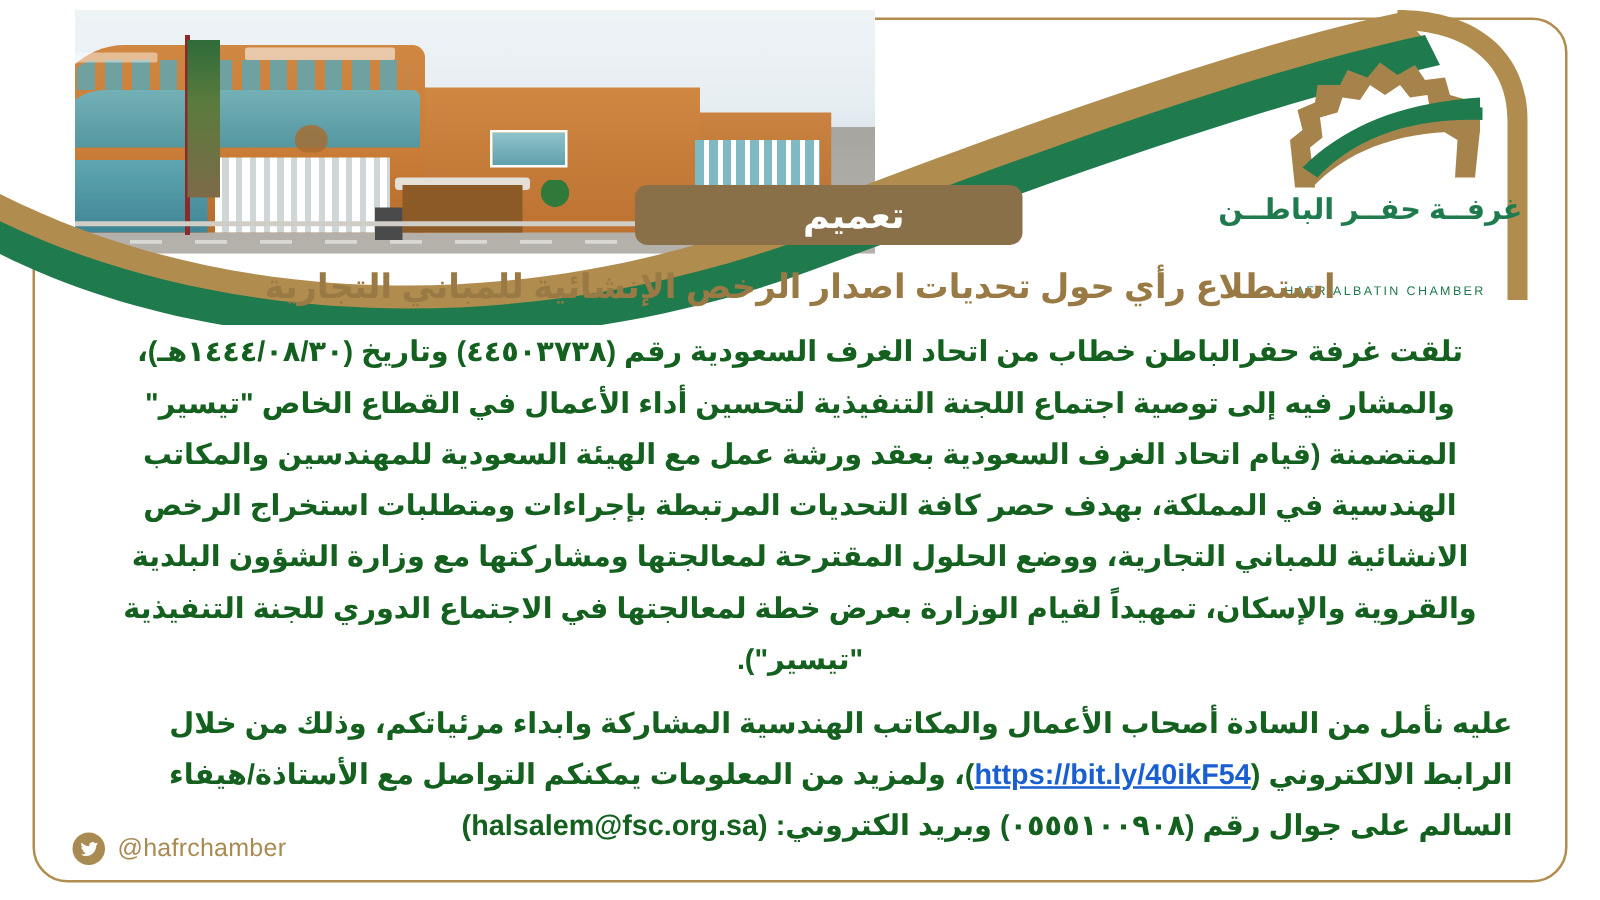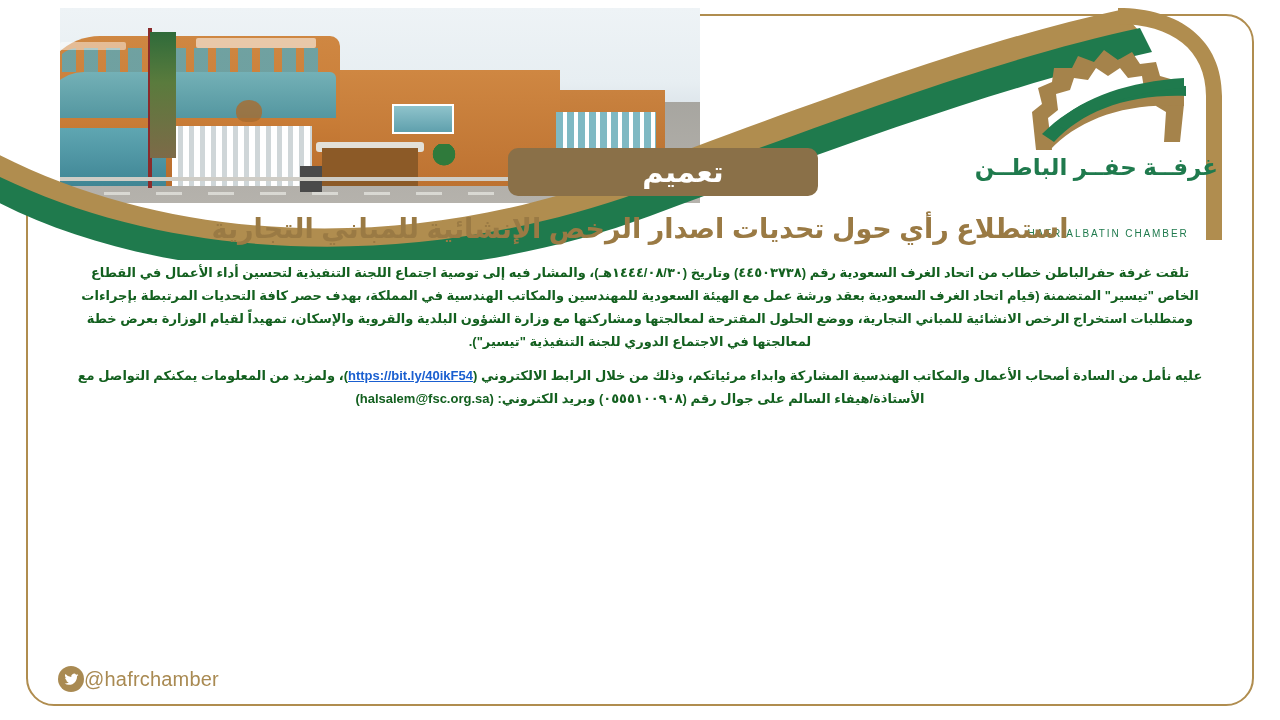--- a/index.html
+++ b/index.html
@@ -167,37 +167,37 @@
     direction:rtl;
   }
   .doc-title{
     color:#9a7a44;
     font-size:27px;font-weight:700;
     margin:0 0 14px 0;
     line-height:1.3;
   }
   .para{
     color:#13601f;
-    font-size:13px;
+    font-size:23px;
     font-weight:700;
     line-height:1.78;
     margin:0 0 10px 0;
     text-align:center;
   }
-  .para.tight{margin-bottom:4px;}
+  .para.tight{margin-bottom:4px;text-align:right;}
   .link{
     color:#1a5fd0;text-decoration:underline;font-weight:700;
     direction:ltr;display:inline-block;unicode-bidi:embed;
   }
   .ltr{direction:ltr;display:inline-block;unicode-bidi:embed;}
 
   
   .social{
     position:absolute;left:58px;bottom:28px;
-    display:flex;align-items:center;
+    display:flex;align-items:center;gap:10px;
     direction:ltr;
   }
   .tw-badge{
     width:26px;height:26px;border-radius:50%;
     background:#a98a52;display:flex;align-items:center;justify-content:center;
   }
   .tw-handle{
     color:#a98a52;font-size:20px;font-weight:400;letter-spacing:.2px;
   }
 </style>

